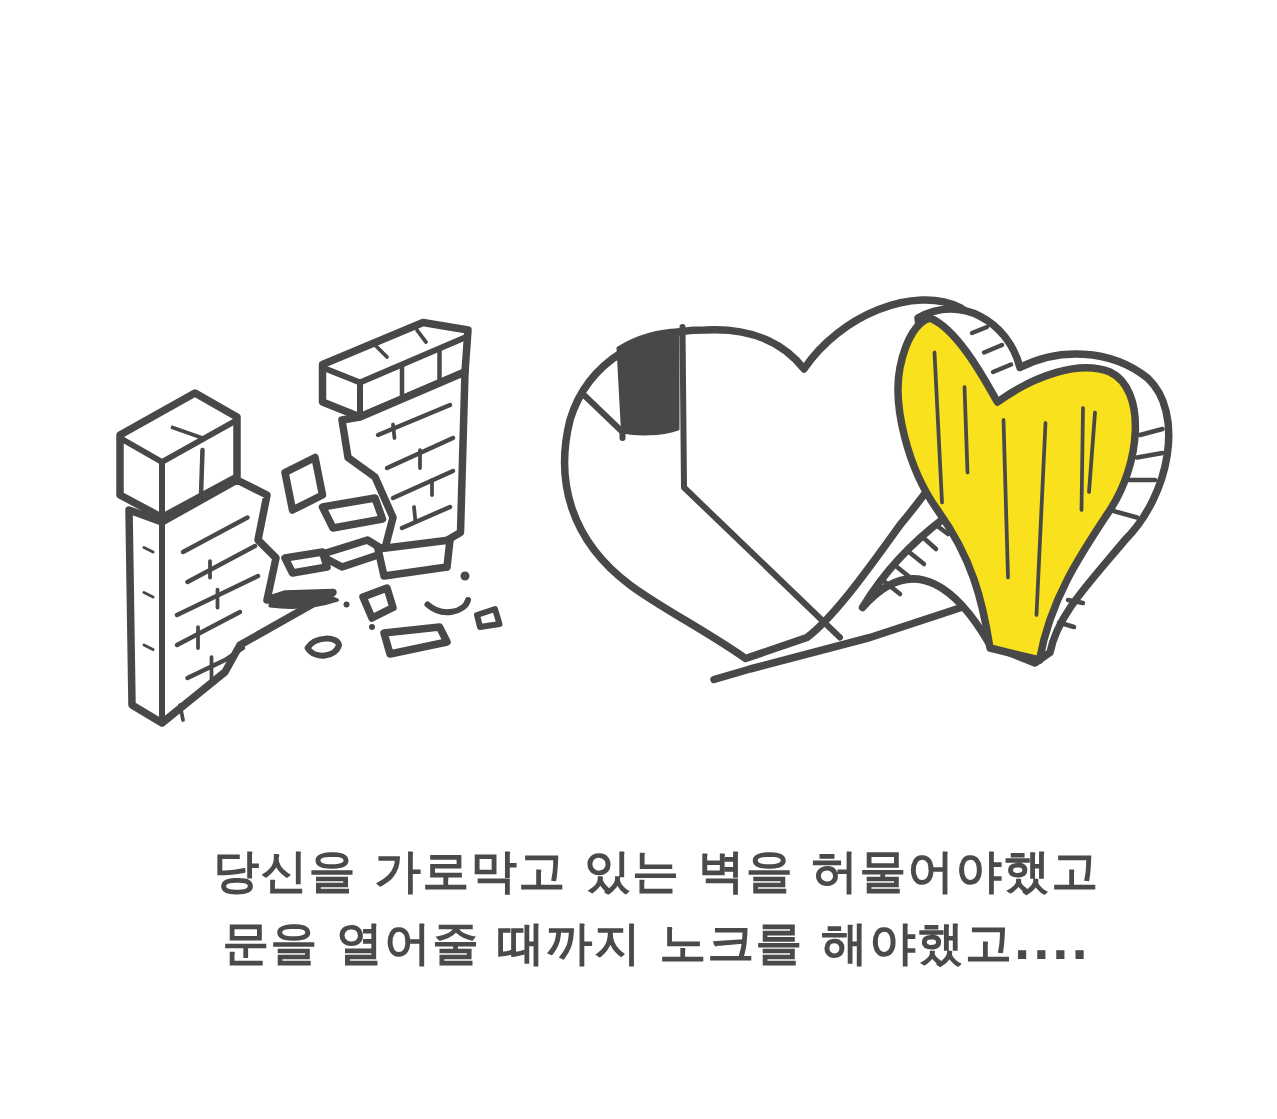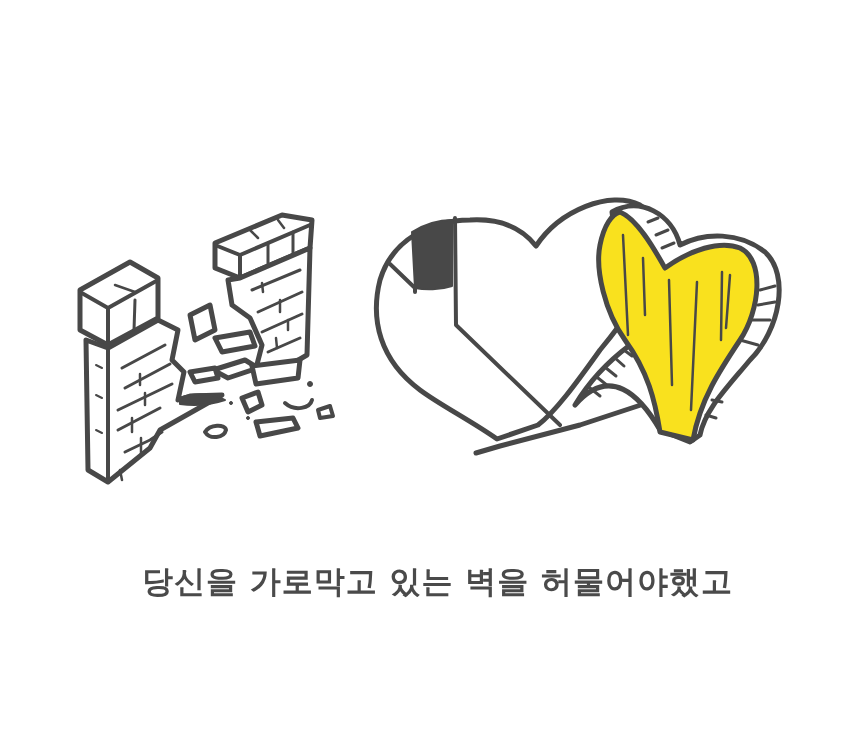--- a/index.html
+++ b/index.html
@@ -171,15 +171,16 @@
       <path class="ink" stroke-width="2.5" d="M643,258 L645,315"></path>
       <path class="ink" stroke-width="2.5" d="M669,280 L672,385"></path>
       <path class="ink" stroke-width="2.5" d="M697,282 L691,410"></path>
       <path class="ink" stroke-width="2.5" d="M722,272 L721,340"></path>
       <path class="ink" stroke-width="2.5" d="M730,275 L726,328"></path>
     </g>
   </svg>
 
   <div class="caption">
     <span class="caption-line">당신을 가로막고 있는 벽을 허물어야했고</span>
+    <span class="caption-line">문을 열어줄 때까지 노크를 해야했고....</span>
   </div>
 
 </div>
 
 </body></html>

